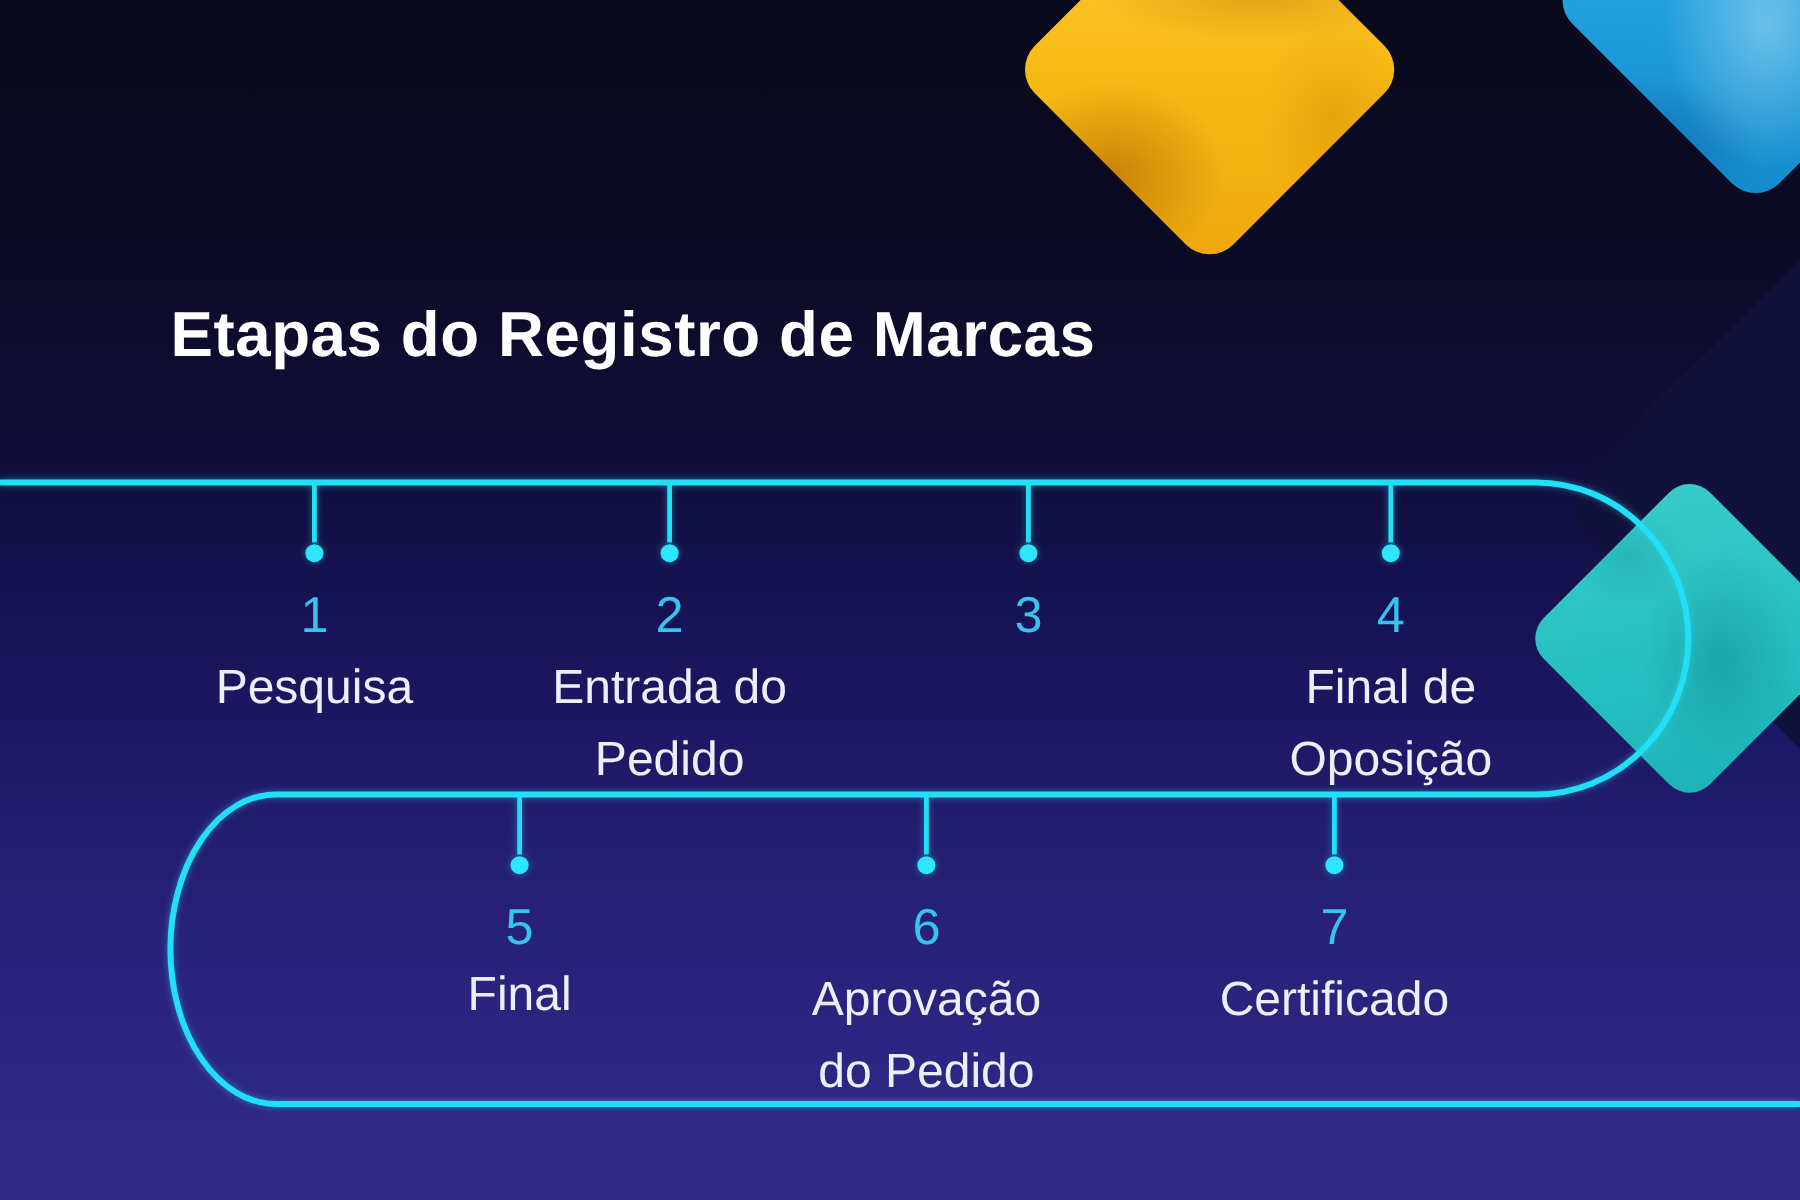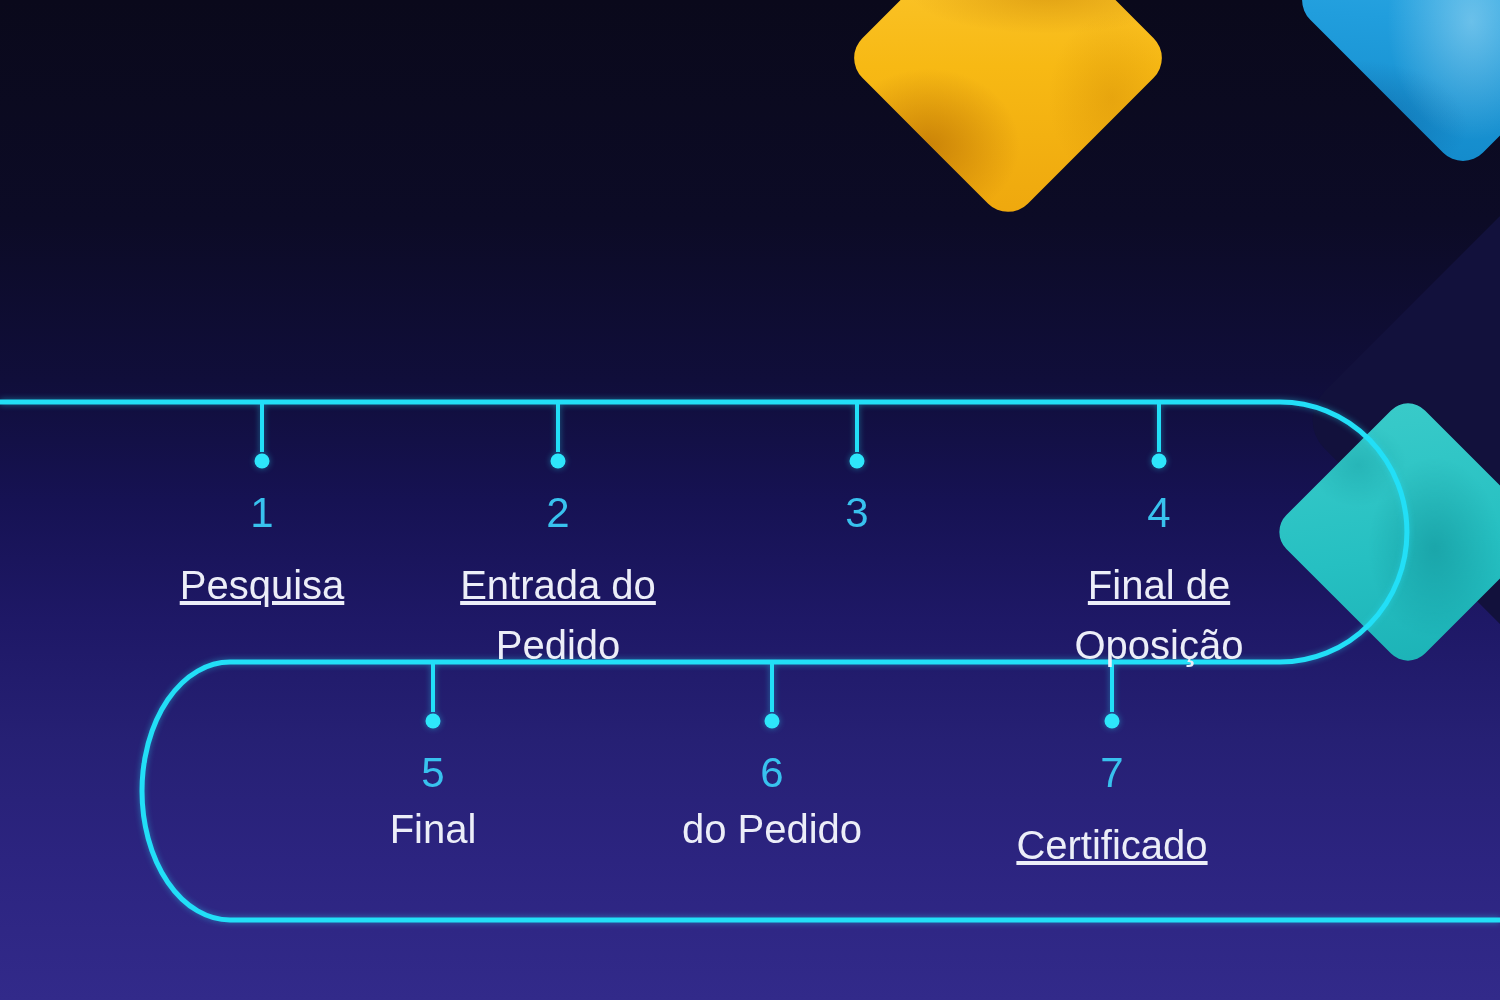--- a/index.html
+++ b/index.html
@@ -43,21 +43,21 @@
     filter:drop-shadow(0 0 3px rgba(38,224,248,.45));}
   
   .title{position:absolute;left:142px;top:249px;z-index:20;
     color:#ffffff;font-size:53px;font-weight:700;letter-spacing:.5px;white-space:nowrap;}
   .subtitle{position:absolute;left:143px;top:325px;z-index:20;
     color:#56d3e9;font-size:23px;letter-spacing:.9px;white-space:nowrap;}
   
   .step{position:absolute;width:340px;margin-left:-170px;text-align:center;z-index:20;}
   .step .num{color:#38c2ee;font-size:42px;line-height:52px;}
   .step .l1,.step .l2{color:#eceef8;font-size:40px;line-height:60px;}
-  .step .l1{margin-top:16px;text-decoration:underline;}
+  .step .l1{margin-top:4px;}
   .r1{top:487px;}
   .r2{top:747px;}
 </style>
 </head>
 <body>
 
 <div class="canvas">
 
   <div class="diamond d-navy"></div>
   <div class="diamond d-yellow">
@@ -86,20 +86,21 @@
     <circle cx="1159" cy="461" r="7.5" fill="#2ee6fb"></circle>
 
     <line x1="433" y1="664" x2="433" y2="712" stroke="#22dff7" stroke-width="4"></line>
     <line x1="772" y1="664" x2="772" y2="712" stroke="#22dff7" stroke-width="4"></line>
     <line x1="1112" y1="664" x2="1112" y2="712" stroke="#22dff7" stroke-width="4"></line>
     <circle cx="433" cy="721" r="7.5" fill="#2ee6fb"></circle>
     <circle cx="772" cy="721" r="7.5" fill="#2ee6fb"></circle>
     <circle cx="1112" cy="721" r="7.5" fill="#2ee6fb"></circle>
   </svg>
 
+  <h1 class="title" style="margin:0;">Etapas do Registro de Marcas</h1>
 
   <div class="step r1" style="left:262px">
     <div class="num">1</div>
     <div class="l1">Pesquisa</div>
     <div class="l2"></div>
   </div>
   <div class="step r1" style="left:558px">
     <div class="num">2</div>
     <div class="l1">Entrada do</div>
     <div class="l2">Pedido</div>
@@ -113,20 +114,21 @@
     <div class="l1">Final de</div>
     <div class="l2">Oposição</div>
   </div>
 
   <div class="step r2" style="left:433px">
     <div class="num">5</div>
     <div class="l2">Final</div>
   </div>
   <div class="step r2" style="left:772px">
     <div class="num">6</div>
+    <div class="l1">Aprovação</div>
     <div class="l2">do Pedido</div>
   </div>
   <div class="step r2" style="left:1112px">
     <div class="num">7</div>
     <div class="l1">Certificado</div>
   </div>
 
 </div>
 
 </body></html>

